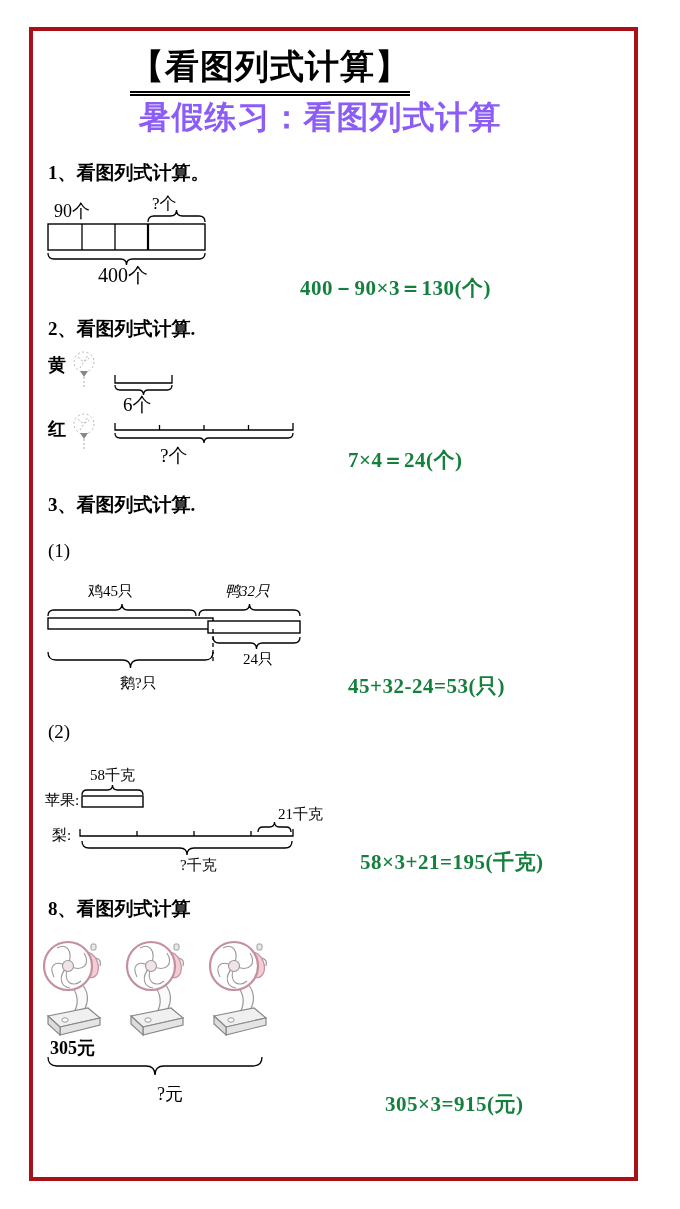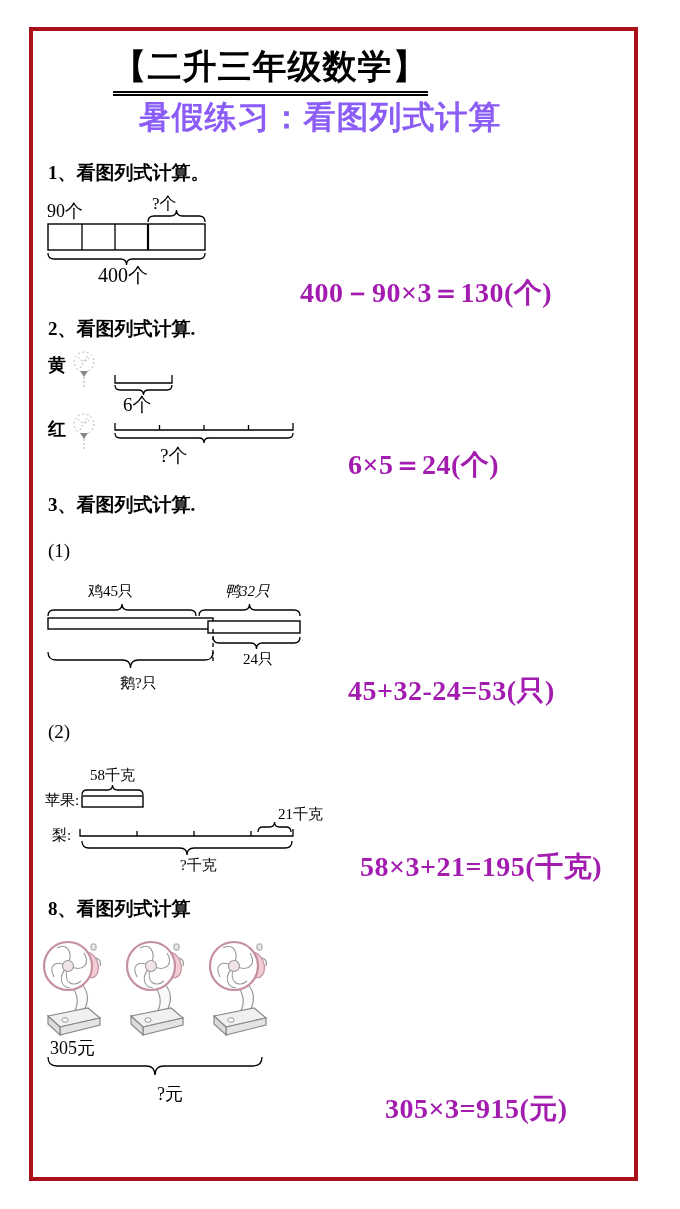--- a/index.html
+++ b/index.html
@@ -5,38 +5,38 @@
   html,body{margin:0;padding:0;background:#ffffff;}
   body{width:680px;height:1209px;position:relative;font-family:"Liberation Serif",serif;color:#000;}
   .ab{position:absolute;}
   .frame{left:29px;top:27px;width:609px;height:1154px;border:4px solid #aa1017;box-sizing:border-box;}
   .title-wrap{left:30px;top:44px;width:480px;text-align:center;}
   .title{display:inline-block;font-size:34px;font-weight:bold;letter-spacing:1px;border-bottom:5px double #000;padding-bottom:1px;}
   .subtitle{left:30px;top:96px;width:580px;text-align:center;font-size:32px;font-weight:bold;color:#8b5cf6;letter-spacing:1px;}
   .qhead{font-size:19px;font-weight:bold;white-space:nowrap;}
   .dlabel{font-size:15px;white-space:nowrap;}
   .dlabel-lg{font-size:19px;white-space:nowrap;}
-  .ans{color:#a21caf;font-weight:bold;font-size:28px;letter-spacing:0.5px;white-space:nowrap;text-align:center;}
+  .ans{color:#15803d;font-weight:bold;font-size:21px;letter-spacing:0.5px;white-space:nowrap;text-align:center;}
   svg{display:block;overflow:visible;}
   .stroke{stroke:#000;fill:none;stroke-width:1.3;}
   .rectfill{fill:#fff;stroke:#000;stroke-width:1.4;}
 </style>
 </head>
 <body>
 
 <div class="ab frame"></div>
 
 <div class="ab title-wrap">
-  <span class="title">【二升三年级数学】</span>
+  <span class="title">【看图列式计算】</span>
 </div>
 <div class="ab subtitle">暑假练习：看图列式计算</div>
 
 <div class="ab qhead" style="left:48px;top:160px;">1、看图列式计算。</div>
 
-<span class="ab dlabel-lg" style="left:47px;top:199px;font-size:18px;">90个</span>
+<span class="ab dlabel-lg" style="left:54px;top:199px;font-size:18px;">90个</span>
 <span class="ab dlabel-lg" style="left:152px;top:192px;font-size:17px;">?个</span>
 
 <svg class="ab" style="left:40px;top:190px;" width="180" height="95" viewBox="0 0 180 95">
 
   <path class="stroke" transform="translate(108,20)" d="M0,12 Q0,6 6,6 L22.5,6 Q28.5,6 28.5,0 Q28.5,6 34.5,6 L51,6 Q57,6 57,12"></path>
 
   <rect class="rectfill" x="8" y="34" width="157" height="26"></rect>
   <line class="stroke" x1="42" y1="34" x2="42" y2="60"></line>
   <line class="stroke" x1="75" y1="34" x2="75" y2="60"></line>
   <line class="stroke" style="stroke-width:2.2" x1="108" y1="34" x2="108" y2="60"></line>
@@ -71,21 +71,21 @@
     <line x1="44" y1="94" x2="44" y2="106" stroke="#aaa" stroke-dasharray="2,2"></line>
   </g>
 
   <path class="stroke" d="M75,78 L75,85 L253,85 L253,78 M119.5,80 L119.5,85 M164,80 L164,85 M208.5,80 L208.5,85"></path>
   <path class="stroke" transform="translate(75,88)" d="M0,0 Q0,5 5,5 L84,5 Q89,5 89,10 Q89,5 94,5 L173,5 Q178,5 178,0"></path>
 </svg>
 
 <span class="ab dlabel-lg" style="left:123px;top:392px;">6个</span>
 <span class="ab dlabel-lg" style="left:160px;top:443px;">?个</span>
 
-<div class="ab ans" style="left:348px;top:446px;">6×5＝24(个)</div>
+<div class="ab ans" style="left:348px;top:446px;">7×4＝24(个)</div>
 
 <div class="ab qhead" style="left:48px;top:492px;">3、看图列式计算.</div>
 <div class="ab qhead" style="left:48px;top:540px;font-weight:normal;">(1)</div>
 
 <span class="ab dlabel" style="left:88px;top:582px;">鸡45只</span>
 <span class="ab dlabel" style="left:225px;top:582px;font-style:italic;">鸭32只</span>
 
 <svg class="ab" style="left:40px;top:598px;" width="280" height="85" viewBox="0 0 280 85">
 
   <path class="stroke" transform="translate(8,6)" d="M0,12 Q0,6 6,6 L68,6 Q74,6 74,0 Q74,6 80,6 L142,6 Q148,6 148,12"></path>
@@ -150,21 +150,21 @@
       <circle cx="26" cy="30" r="24" fill="#ffffff" stroke="#c4909f" stroke-width="2.2"></circle>
       <path d="M26,30 C32,14 24,7 15,12 M26,30 C11,23 7,31 12,41 M26,30 C20,47 31,52 39,45 M26,30 C43,37 48,27 42,17 M26,30 C14,42 20,51 28,52" fill="none" stroke="#9a9a9a" stroke-width="1.1"></path>
       <circle cx="26" cy="30" r="5.5" fill="#f1e4e8" stroke="#999" stroke-width="1.1"></circle>
     </g>
   </defs>
   <use href="#fan" x="0" y="6"></use>
   <use href="#fan" x="83" y="6"></use>
   <use href="#fan" x="166" y="6"></use>
 </svg>
 
-<span class="ab dlabel-lg" style="left:50px;top:1036px;font-size:18px;">305元</span>
+<span class="ab dlabel-lg" style="left:50px;top:1036px;font-size:18px;font-weight:bold;">305元</span>
 
 <svg class="ab" style="left:48px;top:1057px;" width="215" height="22" viewBox="0 0 215 22">
   <path class="stroke" d="M0,0 Q0,9 9,9 L98,9 Q107,9 107,18 Q107,9 116,9 L205,9 Q214,9 214,0"></path>
 </svg>
 
 <span class="ab dlabel-lg" style="left:157px;top:1082px;font-size:18px;">?元</span>
 
 <div class="ab ans" style="left:385px;top:1090px;">305×3=915(元)</div>
 
 </body></html>

